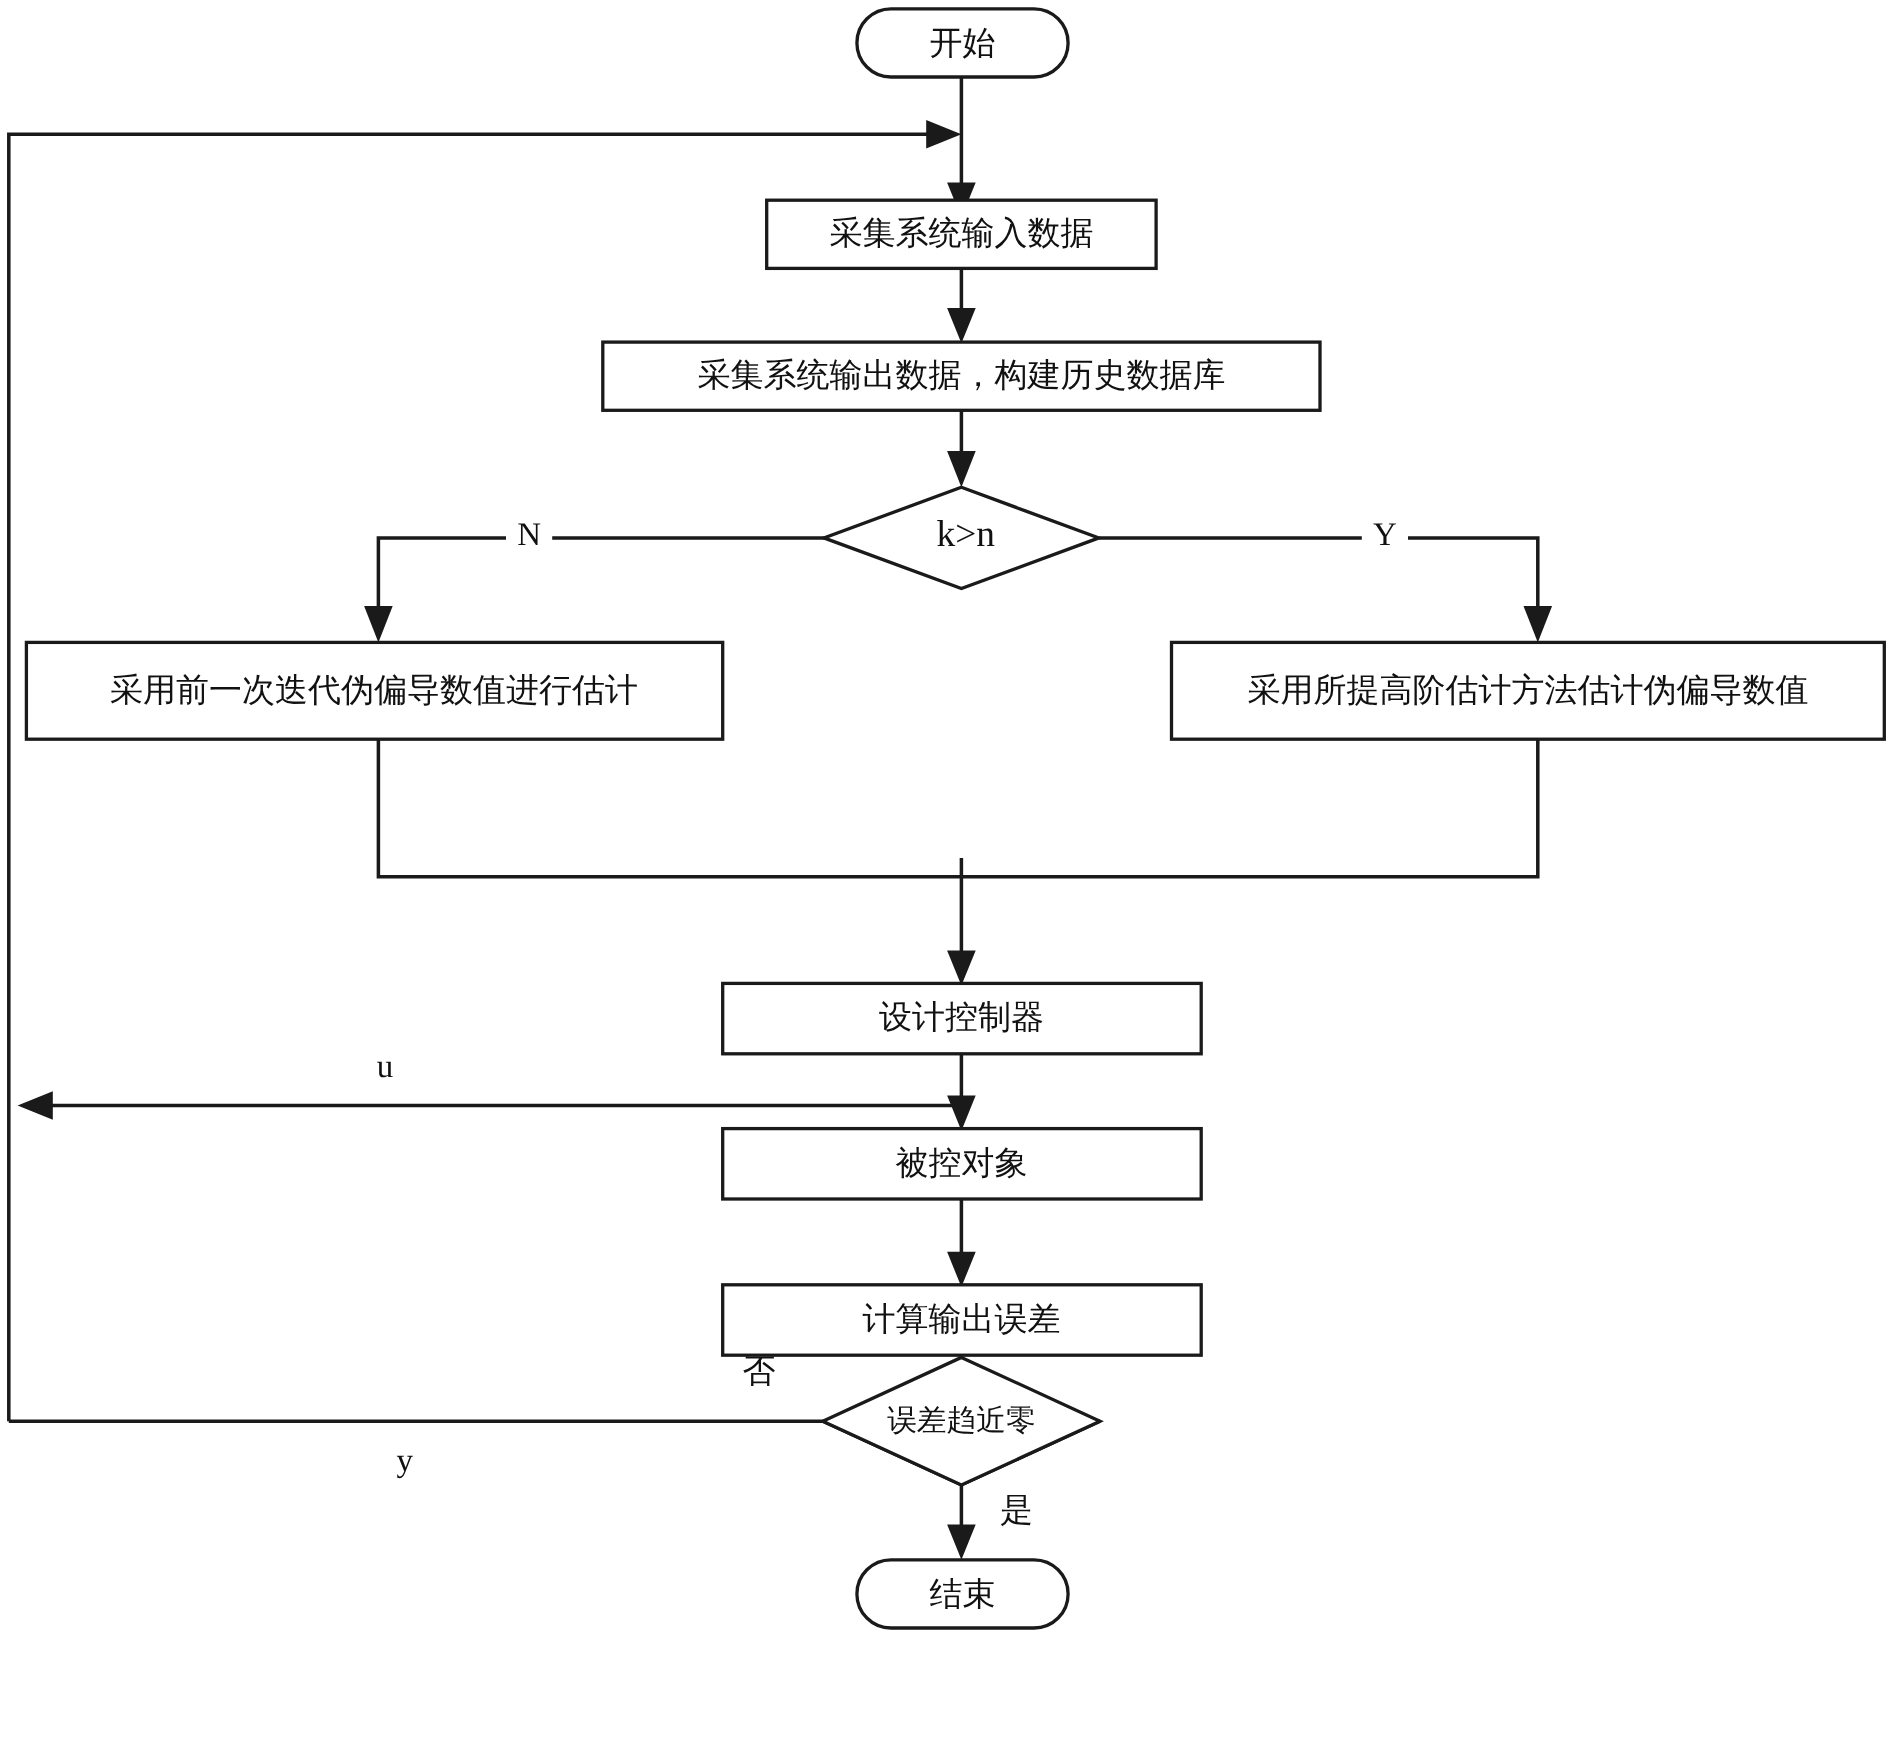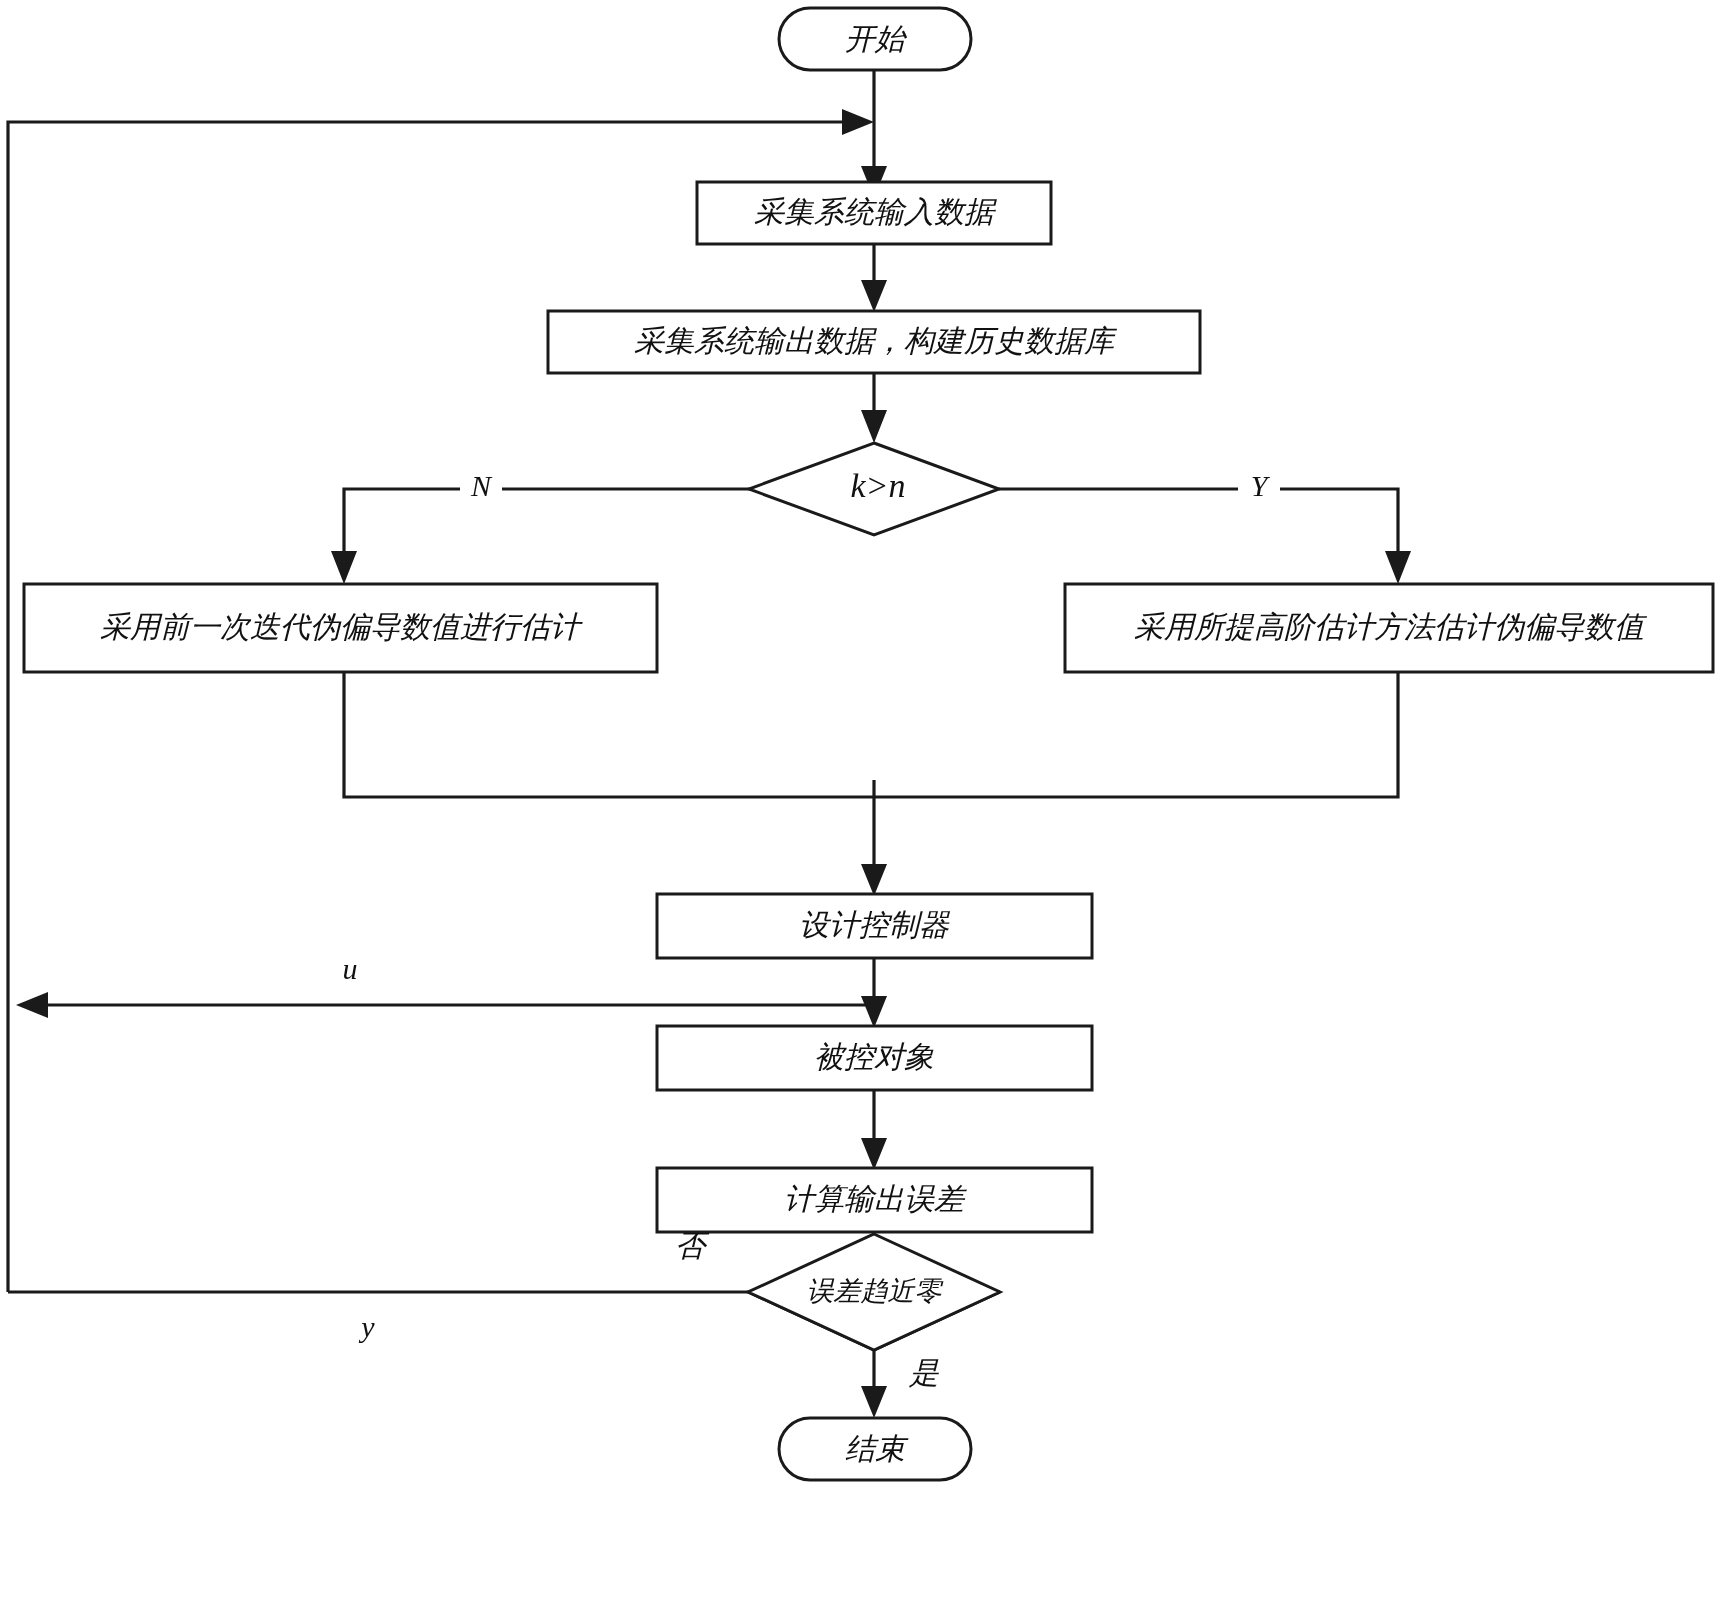--- a/index.html
+++ b/index.html
@@ -9,21 +9,20 @@
   }
   body {
     font-family: "Liberation Sans", sans-serif;
   }
   #canvas {
     position: relative;
     width: 1722px;
     height: 1604px;
     background: #ffffff;
     overflow: hidden;
-    font-style: italic;
   }
   #flow-svg {
     position: absolute;
     left: 0;
     top: 0;
     width: 1722px;
     height: 1604px;
   }
   .node-text {
     font-family: "Liberation Sans", sans-serif;

